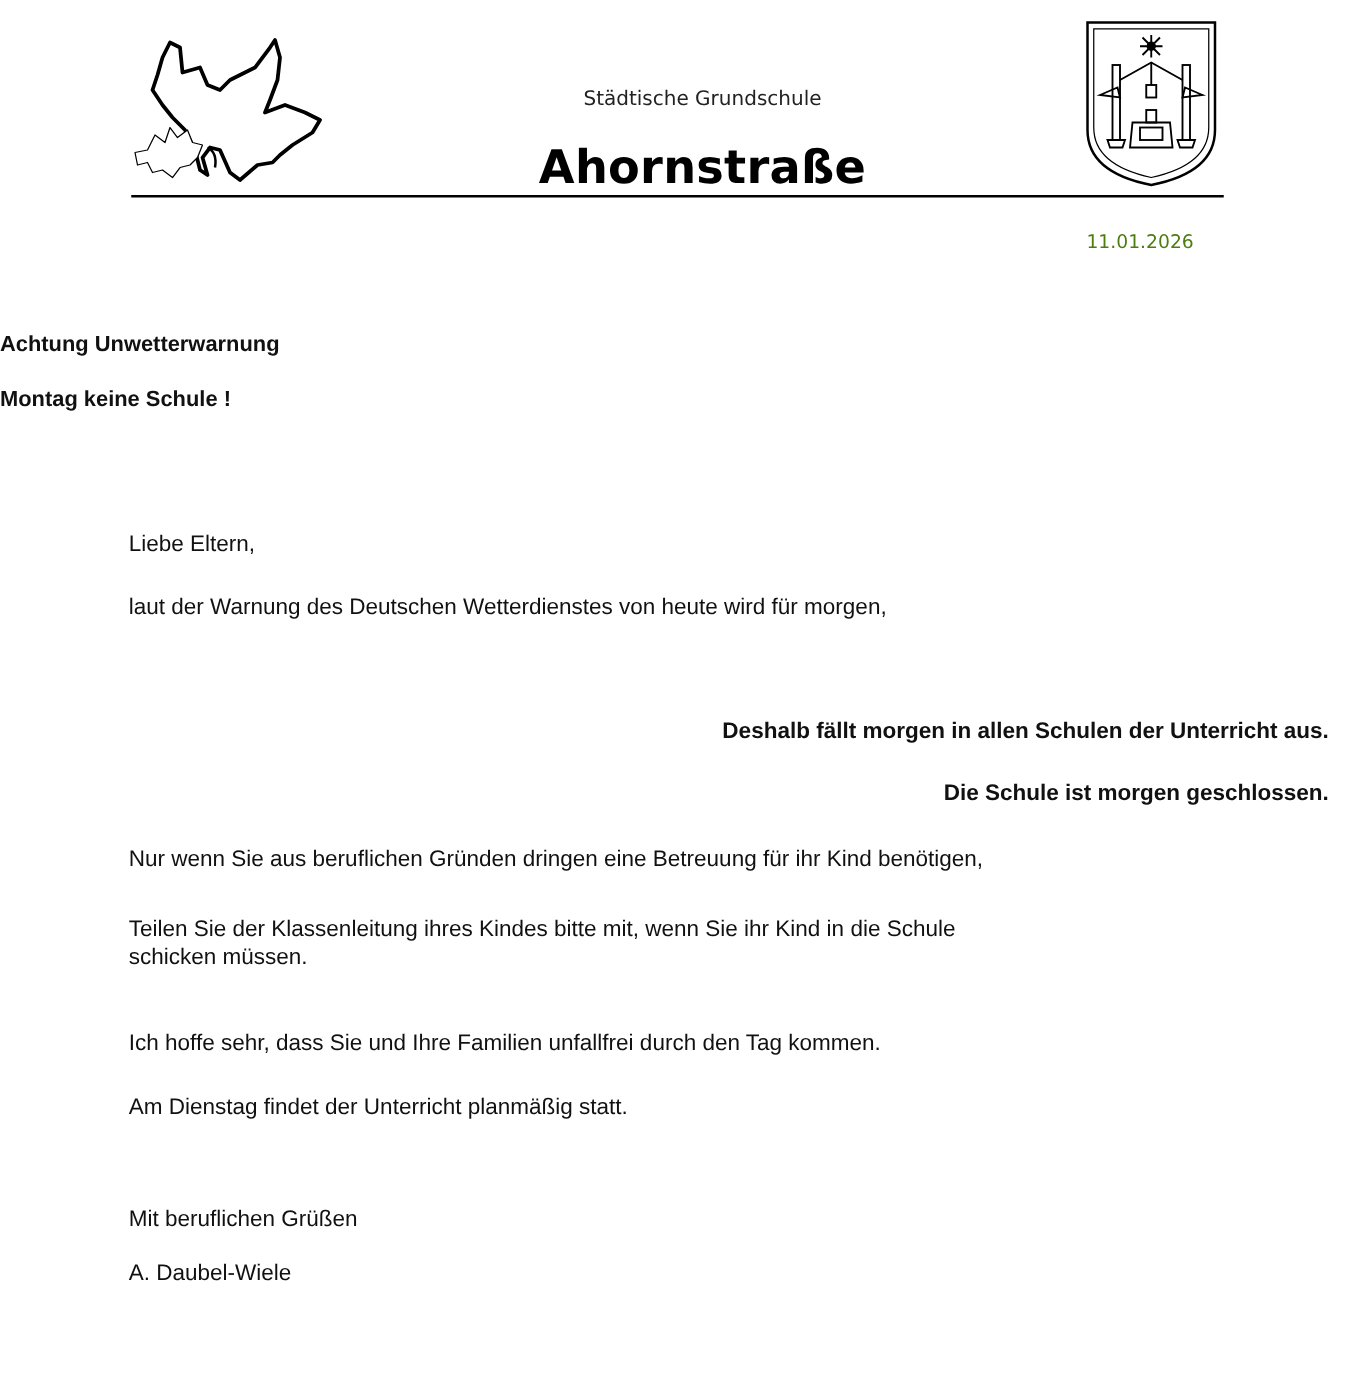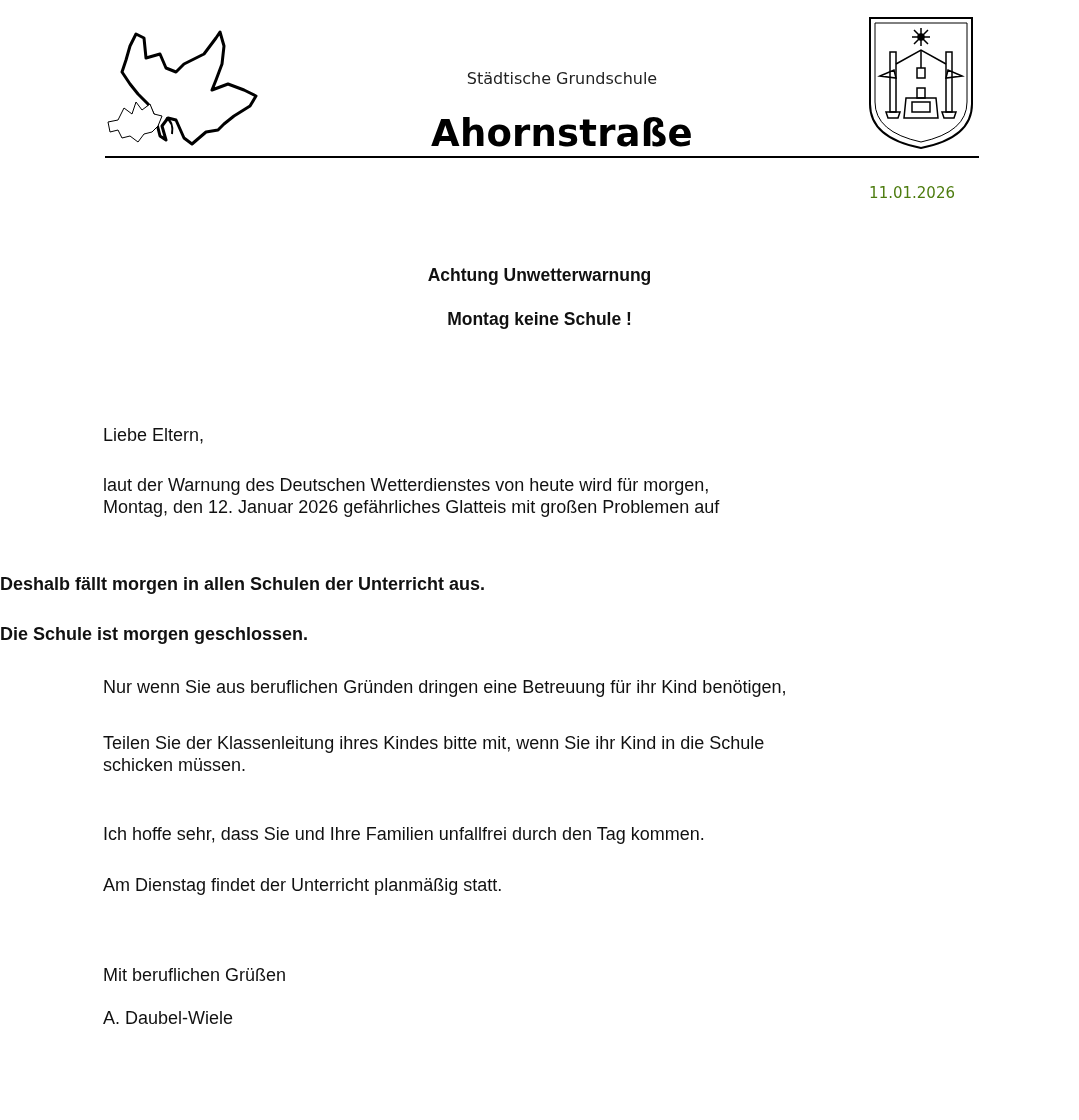--- a/index.html
+++ b/index.html
@@ -7,23 +7,23 @@
          font-family: "Liberation Sans", sans-serif; color: #111; }
   .abs { position: absolute; }
   .leaf { left: 100px; top: 24px; width: 160px; height: 128px; }
   .crest { left: 866px; top: 14px; width: 110px; height: 138px; }
   .school-sub { left: 0; width: 1124px; top: 69px; text-align: center;
                 font-family: "DejaVu Sans", sans-serif; font-size: 16px; color: #222; }
   .school-name { left: 0; width: 1124px; top: 112px; text-align: center;
                  font-family: "DejaVu Sans", sans-serif; font-size: 37px; font-weight: bold; color: #000; letter-spacing: 0.2px; }
   .rule { left: 105px; top: 156px; width: 874px; height: 2px; background: #000; }
   .date { right: 124px; top: 184px; font-family: "DejaVu Sans", sans-serif; font-size: 15px; color: #4d7c0f; }
-  .title { left: 0; width: 1079px; text-align: center; font-weight: bold; font-size: 17.5px; }
+  .title { left: 0; width: 1079px; font-weight: bold; font-size: 17.5px; }
   .p { left: 103px; font-size: 18px; line-height: 22px; width: 860px; }
-  .center-bold { left: 0; width: 1063px; text-align: left; font-weight: bold; font-size: 18px; }
+  .center-bold { left: 0; width: 1063px; text-align: right; font-weight: bold; font-size: 18px; }
 </style>
 </head>
 <body>
 
 <svg class="abs leaf" viewBox="0 0 160 128">
   <path d="M36 10 L44 14 L46 34 L60 30 L66 44 L76 48 L84 40 L104 30 L116 14 L120 8 L124 22 L122 40 L116 56 L112 66 L128 60 L144 66 L156 72 L150 82 L134 92 L124 100 L118 106 L106 108 L92 120 L84 114 L76 96 L68 94 L62 102 L66 116 L60 112 L56 96 L48 80 L38 70 L30 60 L22 48 L26 36 L30 22 Z" fill="#fff" stroke="#000" stroke-width="3" stroke-linejoin="round"></path>
   <path d="M8 98 L18 96 L24 84 L32 90 L36 78 L42 86 L50 80 L54 90 L62 92 L58 102 L52 108 L44 110 L38 118 L30 112 L22 114 L18 106 L10 108 Z" fill="#fff" stroke="#000" stroke-width="1" stroke-linejoin="round"></path>
   <path d="M66 94 Q74 98 72 110" fill="none" stroke="#000" stroke-width="2"></path>
 </svg>
 
@@ -52,21 +52,20 @@
 
 <div class="abs date">11.01.2026</div>
 
 <div class="abs title" style="top:265px">Achtung Unwetterwarnung</div>
 <div class="abs title" style="top:309px">Montag keine Schule !</div>
 
 <div class="abs p" style="top:424px">Liebe Eltern,</div>
 
 <div class="abs p" style="top:474px">
   <div>laut der Warnung des Deutschen Wetterdienstes von heute wird für morgen,</div>
-  <div>Montag, den 12. Januar 2026 gefährliches Glatteis mit großen Problemen auf</div>
 </div>
 
 <div class="abs center-bold" style="top:574px">Deshalb fällt morgen in allen Schulen der Unterricht aus.</div>
 <div class="abs center-bold" style="top:624px">Die Schule ist morgen geschlossen.</div>
 
 <div class="abs p" style="top:676px">
   <div>Nur wenn Sie aus beruflichen Gründen dringen eine Betreuung für ihr Kind benötigen,</div>
 </div>
 
 <div class="abs p" style="top:732px">

